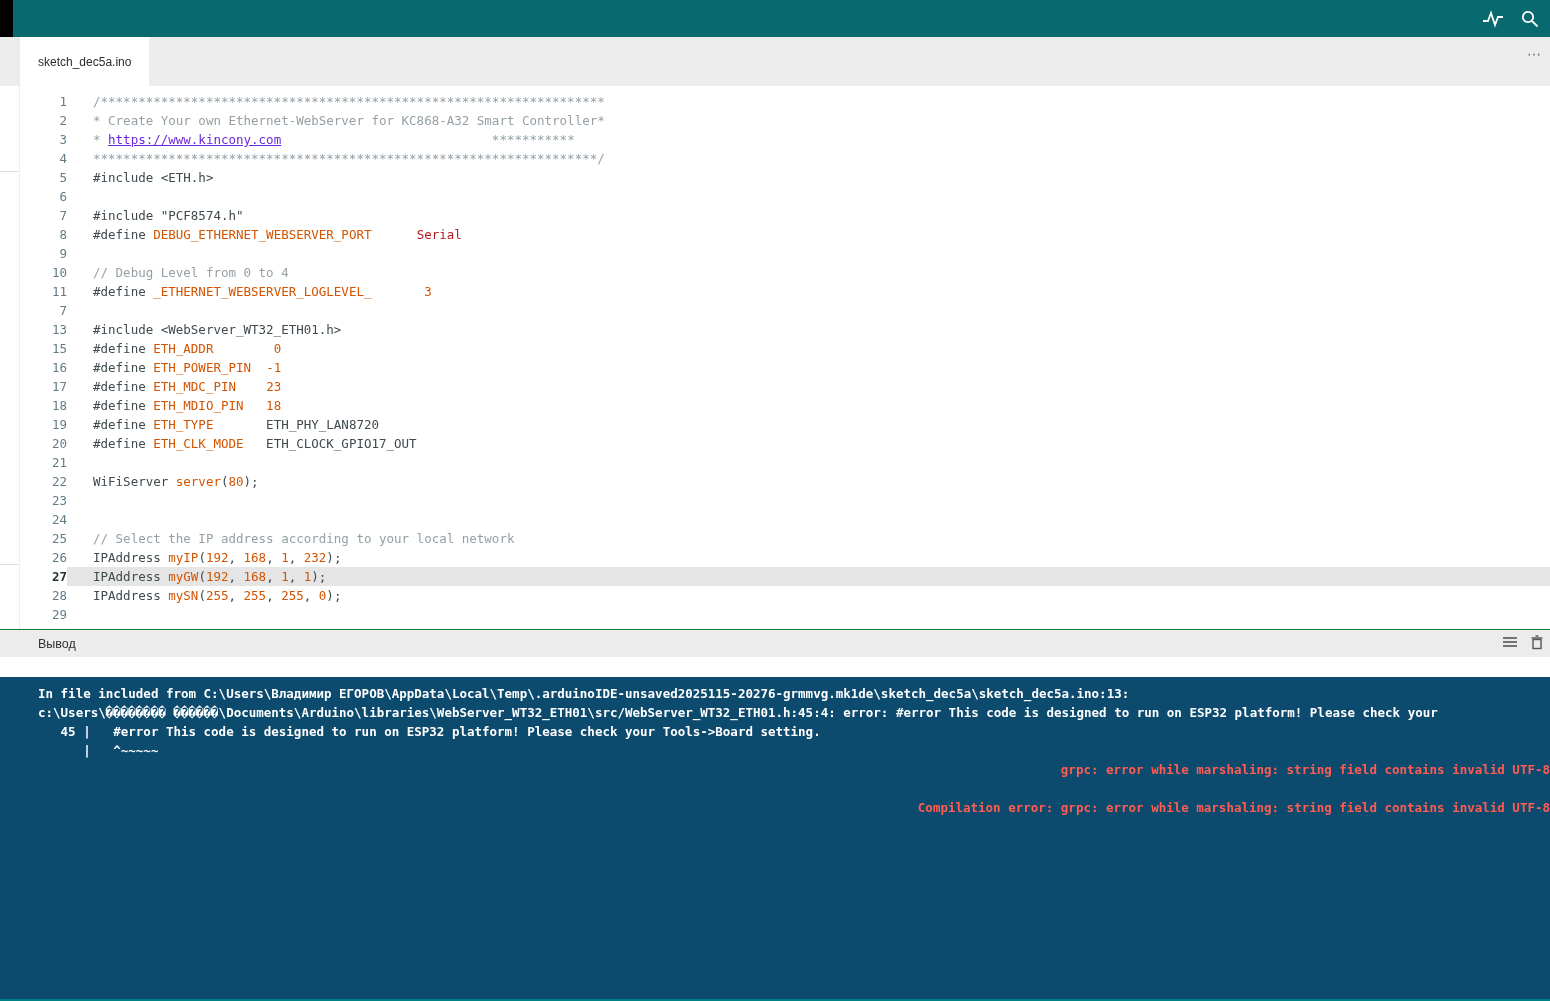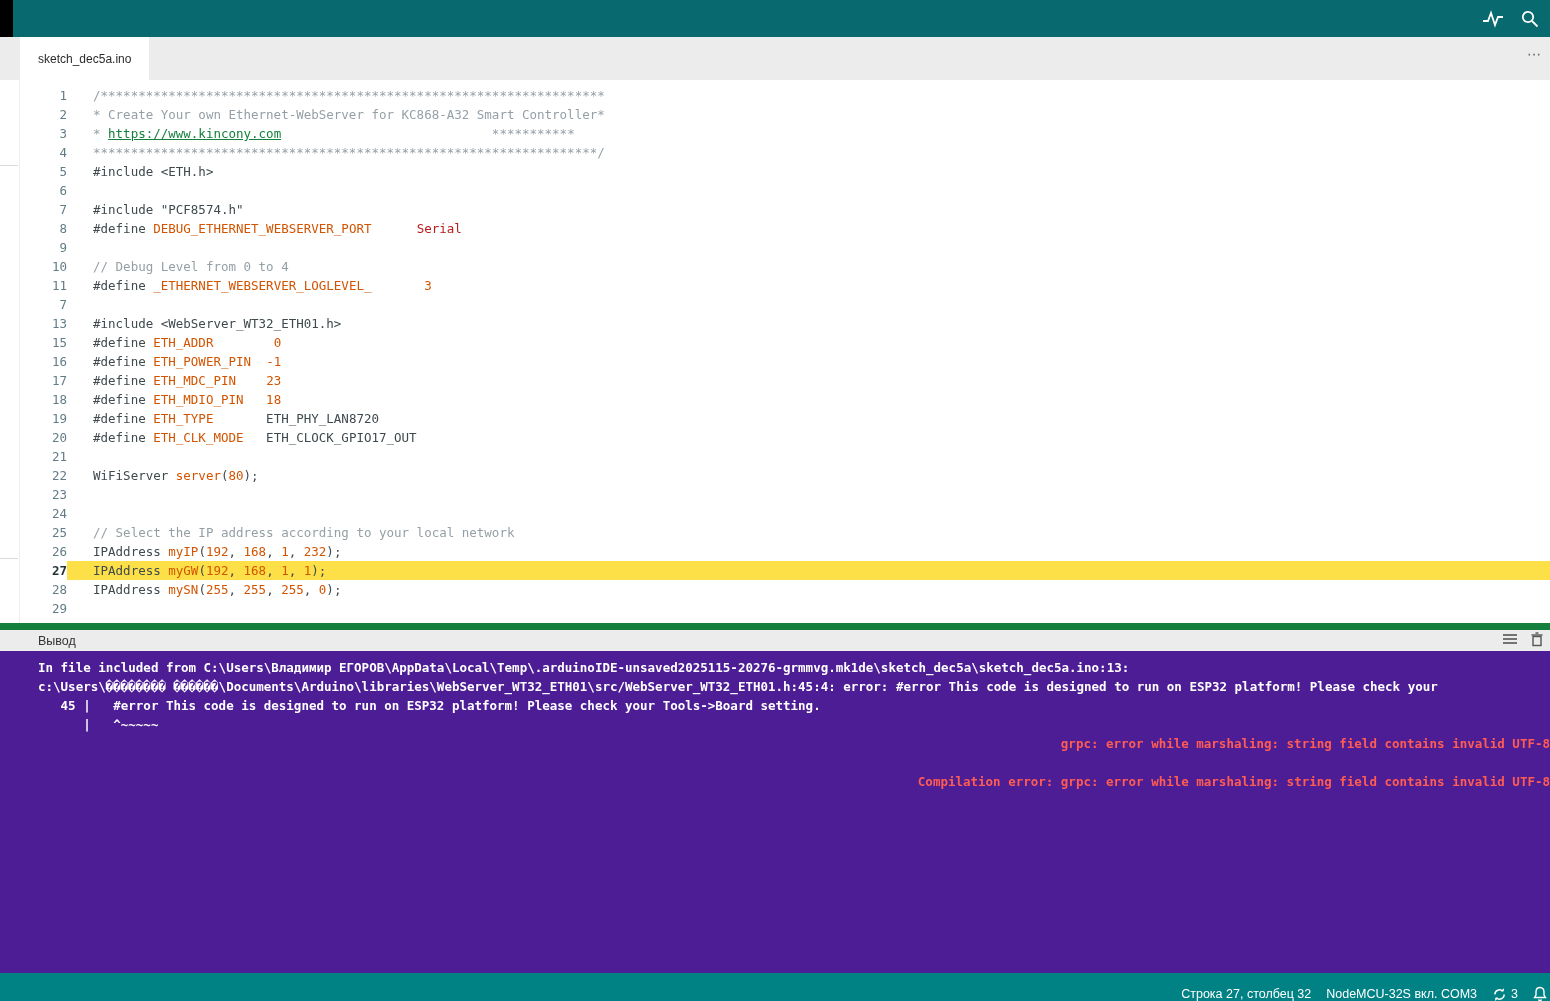--- a/index.html
+++ b/index.html
@@ -7,51 +7,51 @@
     font-family:"Liberation Sans", sans-serif; }
   .app { position:relative; width:1550px; height:1001px; display:flex; flex-direction:column; }
 
   
   .topbar { height:37px; background:#08696e; position:relative; flex:none; }
   .corner-black { position:absolute; left:0; top:0; width:13px; height:37px; background:#000; }
   .topbar-icons { position:absolute; right:10px; top:0; height:37px; display:flex; align-items:center; gap:16px; }
   .tb-svg { display:block; }
 
   
-  .tabbar { height:43px; background:#ececec; display:flex; align-items:stretch; position:relative; flex:none; }
+  .tabbar { height:49px; background:#ececec; display:flex; align-items:stretch; position:relative; flex:none; }
   .tab { margin-left:20px; background:#fff; padding:0 18px; display:flex; align-items:center;
     font-size:12px; color:#2b2b2b; }
   .tab-more { position:absolute; right:8px; top:0; height:33px; display:flex; align-items:center;
     color:#666; font-size:14px; letter-spacing:1px; cursor:pointer; }
 
   
   .main { height:543px; display:flex; background:#fff; flex:none; overflow:hidden; }
   .left-strip { width:20px; flex:none; border-right:1px solid #eee; position:relative; background:#fff; }
   .strip-tick { position:absolute; left:0; width:18px; height:1px; background:#d9d9d9; }
   .editor { flex:1; padding-top:6px; font-family:"DejaVu Sans Mono", monospace; font-size:12.5px;
     line-height:19px; overflow:hidden; }
   .code-line { display:flex; white-space:pre; height:19px; }
-  .code-line.active { background:#fde047; }
+  .code-line.active { background:#e5e5e5; }
   .ln { width:47px; flex:none; text-align:right; color:#627c87; background:#fff; }
   .code-line.active .ln { color:#223338; font-weight:bold; }
   .code { flex:1; padding-left:26px; }
   .t-cm { color:#95a0a6; }
-  .t-lk { color:#15803d; text-decoration:underline; }
+  .t-lk { color:#6d28d9; text-decoration:underline; }
   .t-pp { color:#3f4a4e; }
   .t-tx { color:#3f4a4e; }
   .t-mac { color:#d35400; }
   .t-num { color:#d35400; }
   .t-kw { color:#b91c1c; }
 
   
-  .output-header { height:28px; background:#ececec; border-top:7px solid #15803d; display:flex;
+  .output-header { height:28px; background:#ececec; border-top:1px solid #15803d; display:flex;
     align-items:center; padding:0 6px 0 38px; font-size:12.5px; color:#333; flex:none; }
   .oh-icons { margin-left:auto; display:flex; align-items:center; gap:12px; }
-  .console { height:322px; background:#4c1d95; padding:7px 0 0 38px; overflow:hidden; flex:none;
-    font-family:"DejaVu Sans Mono", monospace; font-size:12.5px; font-weight:bold; line-height:19px; }
+  .console { height:322px; background:#0c4a6e; padding:7px 0 0 38px; overflow:hidden; flex:none;
+    font-family:"DejaVu Sans Mono", monospace; font-size:12.5px; font-weight:bold; line-height:19px;margin-top:20px; }
   .con-line { white-space:pre; min-height:19px; color:#fff; }
   .con-line.err { color:#ff5c52;text-align:right; }
 
   
   .statusbar { height:29px; background:#008184; color:#fff; display:flex; align-items:flex-end;
     font-size:12.5px; padding:0 3px 0 12px; flex:none; overflow:hidden; }
   .sb-right { margin-left:auto; display:flex; align-items:center; gap:15px; }
   .sb-item { display:flex; align-items:center; gap:4px; cursor:pointer; }
 
   

